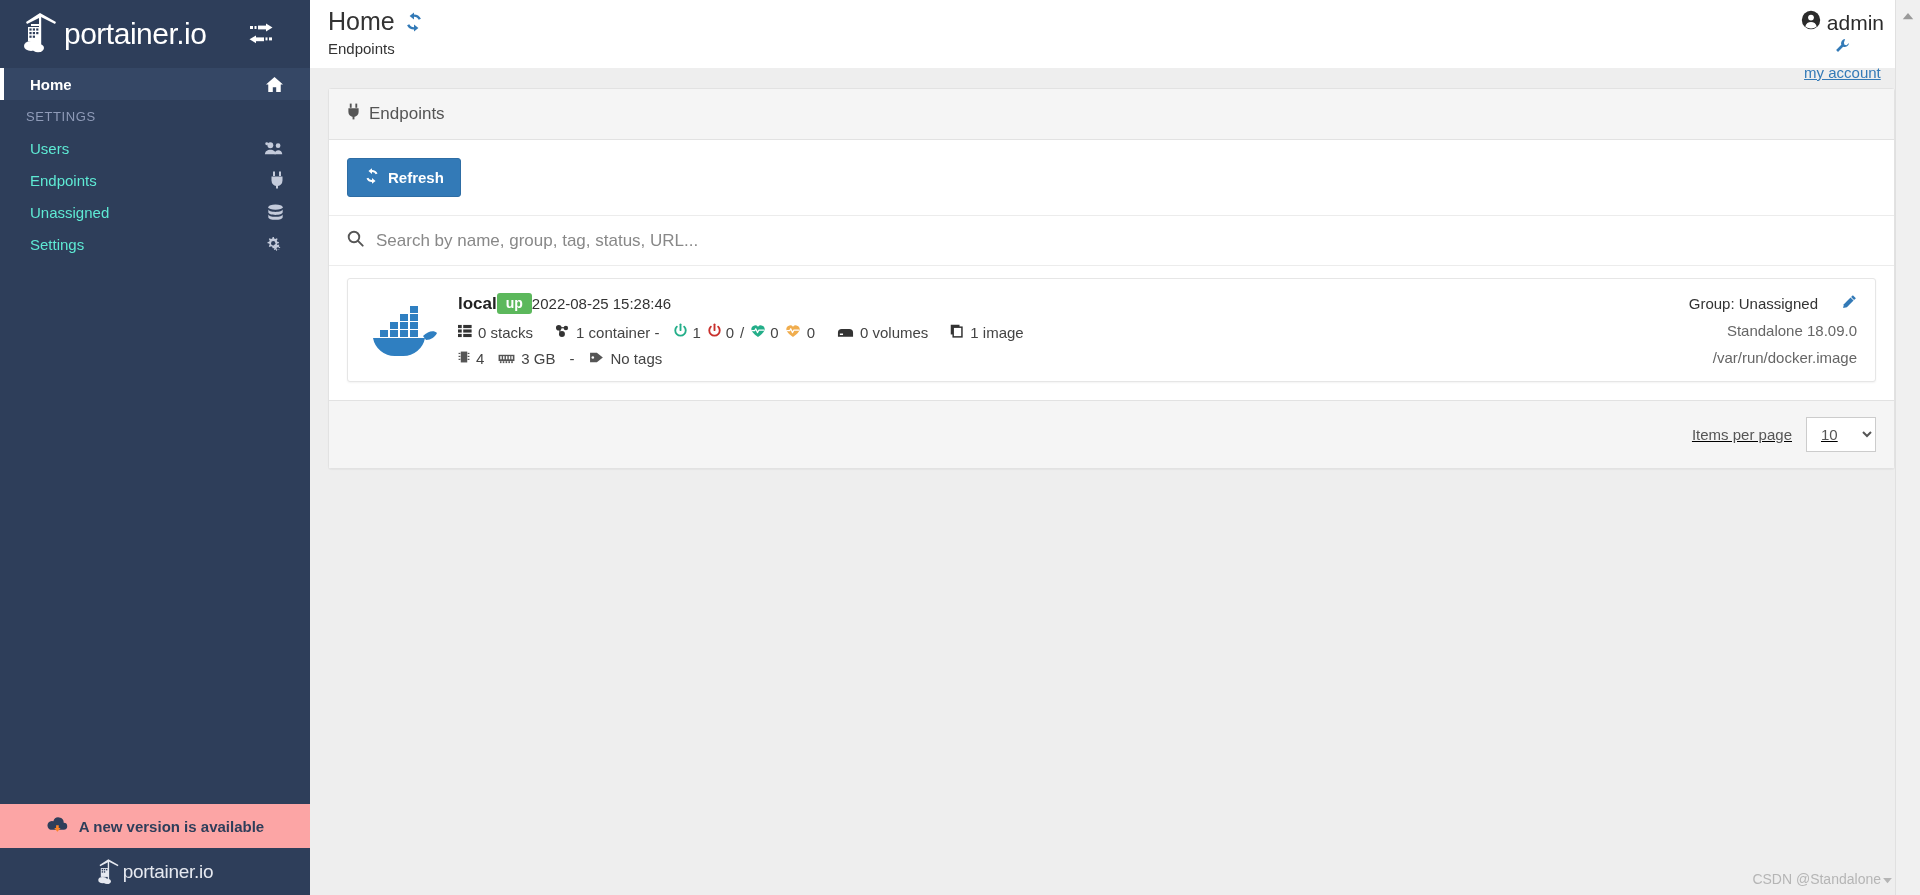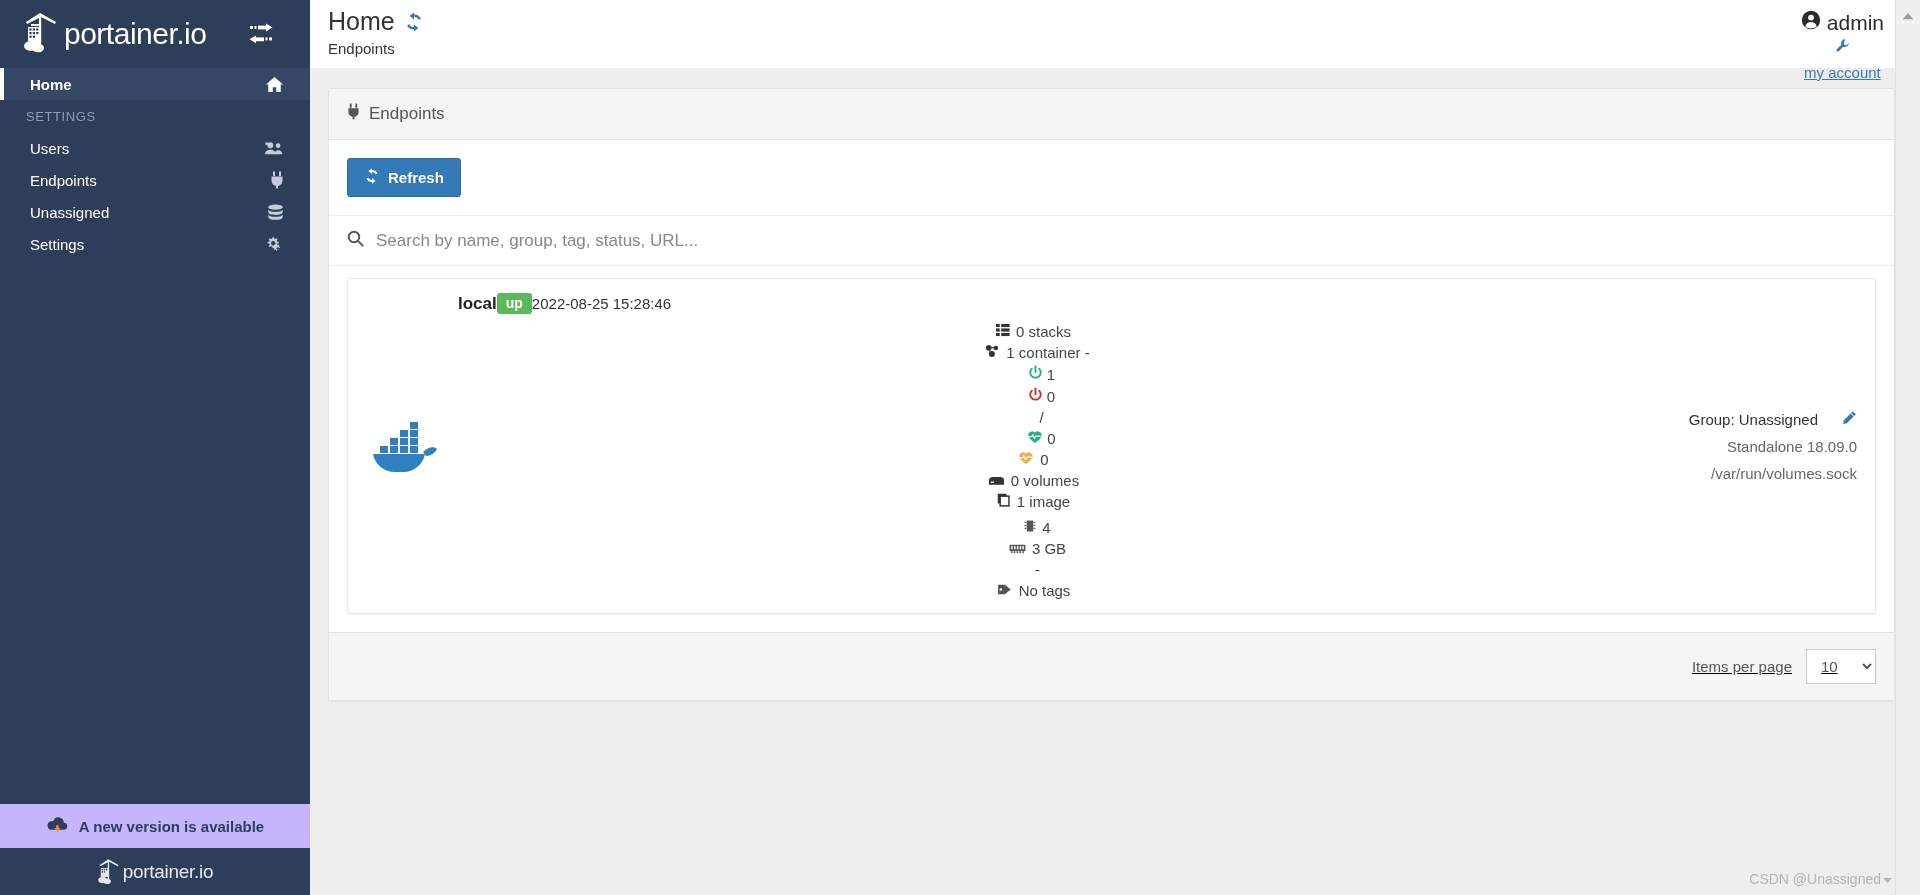--- a/index.html
+++ b/index.html
@@ -30,41 +30,41 @@
   .sidebar-toggle {
     position: absolute; right: 36px; top: 22px;
     width: 26px; height: 24px; cursor: pointer;
   }
 
   .nav { display: flex; flex-direction: column; }
   .nav-item {
     position: relative; height: 32px;
     display: flex; align-items: center;
     padding: 0 26px 0 30px;
-    color: #ffffff; font-size: 15px;
+    color: #5eead4; font-size: 15px;
     cursor: pointer; text-decoration: none;
   }
   .nav-item .label { flex: 1; }
   .nav-item .nav-icon { width: 20px; height: 20px; display:flex; align-items:center; justify-content:flex-end; }
   .nav-item.active {
     background: #354765; color: #ffffff; font-weight: bold;
   }
   .nav-item.active::before {
     content: ""; position: absolute; left: 0; top: 0;
     width: 4px; height: 100%; background: #ffffff;
   }
   .nav-section {
     height: 32px; display: flex; align-items: center;
     padding-left: 26px;
     color: #8f9bb8; font-size: 13px; letter-spacing: 0.6px;
   }
 
   .sidebar-spacer { flex: 1; }
   .update-banner {
-    height: 44px; background: #c4b5fd;
+    height: 44px; background: #fca5a5;
     display: flex; align-items: center; justify-content: center;
     gap: 10px; color: #2e3e5a; font-size: 15px; font-weight: bold;
     cursor: pointer;
   }
   .sidebar-footer {
     height: 47px; display: flex; align-items: center; justify-content: center;
     gap: 2px;
   }
   .sidebar-footer .fl { width: 24px; height: 28px; }
   .sidebar-footer .ft { color: #e6e9f0; font-size: 19px; letter-spacing: -0.3px; }
@@ -160,21 +160,21 @@
   .ep-name { font-size: 17px; font-weight: bold; color: #222222; }
   .badge-up {
     background: #5cb85c; color: #ffffff;
     border-radius: 3px; padding: 3px 9px;
     font-size: 14px; font-weight: bold; line-height: 1.1;
   }
   .ep-date { font-size: 15px; color: #333333; }
   .ep-line2, .ep-line3 {
     display: flex; align-items: center;
     margin-top: 9px; font-size: 15px; color: #444444;
-    gap: 4px; flex-wrap: wrap; flex-direction: column;
+    gap: 4px; flex-wrap: wrap;
   }
   .stat { display: inline-flex; align-items: center; gap: 6px; margin-right: 18px; }
   .stat.tight { margin-right: 10px; }
   .sub { display: inline-flex; align-items: center; gap: 4px; margin-right: 2px;}
   .ep-right { text-align: right; min-width: 230px; }
   .ep-right .r1 {
     font-size: 15px; color: #333333;
     display: flex; align-items: center; justify-content: flex-end; gap: 24px;
   }
   .ep-right .r2, .ep-right .r3 {
@@ -613,41 +613,41 @@
                 <div class="r1">
                   <span>Group: Unassigned</span>
                   <span class="pencil">
                     <svg viewBox="0 0 16 16" width="15" height="15" fill="#337ab7">
                       <path d="M11.6 1.2 l3.2 3.2 l-1.9 1.9 l-3.2-3.2z"></path>
                       <path d="M9.1 3.7 l3.2 3.2 l-7.1 7.1 l-4 .8 l.8-4z"></path>
                     </svg>
                   </span>
                 </div>
                 <div class="r2">Standalone 18.09.0</div>
-                <div class="r3">/var/run/volumes.sock</div>
+                <div class="r3">/var/run/docker.image</div>
               </div>
 
             </div>
           </div>
         </div>
 
         <div class="panel-foot">
           <span class="ipp-label">Items per page</span>
           <select class="ipp-select">
             <option>10</option>
             <option>25</option>
             <option>50</option>
             <option>100</option>
           </select>
         </div>
       </div>
     </div>
 
     <div class="watermark">
-      <span>CSDN @Unassigned</span>
+      <span>CSDN @Standalone</span>
       <span>
         <svg viewBox="0 0 10 8" width="9" height="7" fill="#b5b5b5">
             <path d="M0 1 h10 l-5 6z"></path>
           </svg>
       </span>
     </div>
 
     <div class="scrollbar">
       <span class="scroll-up">
         <svg viewBox="0 0 12 8" width="11" height="7" fill="#9a9a9a">

